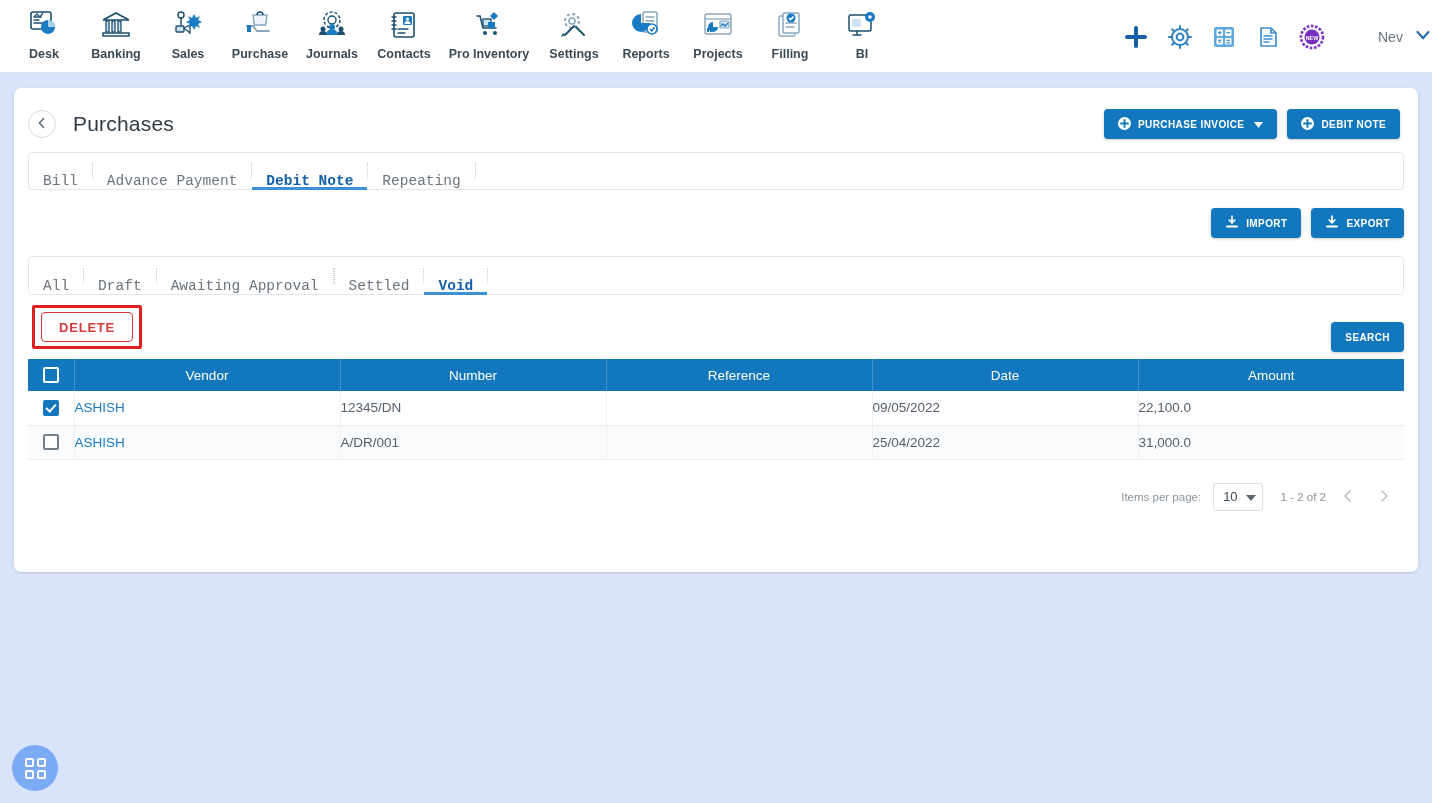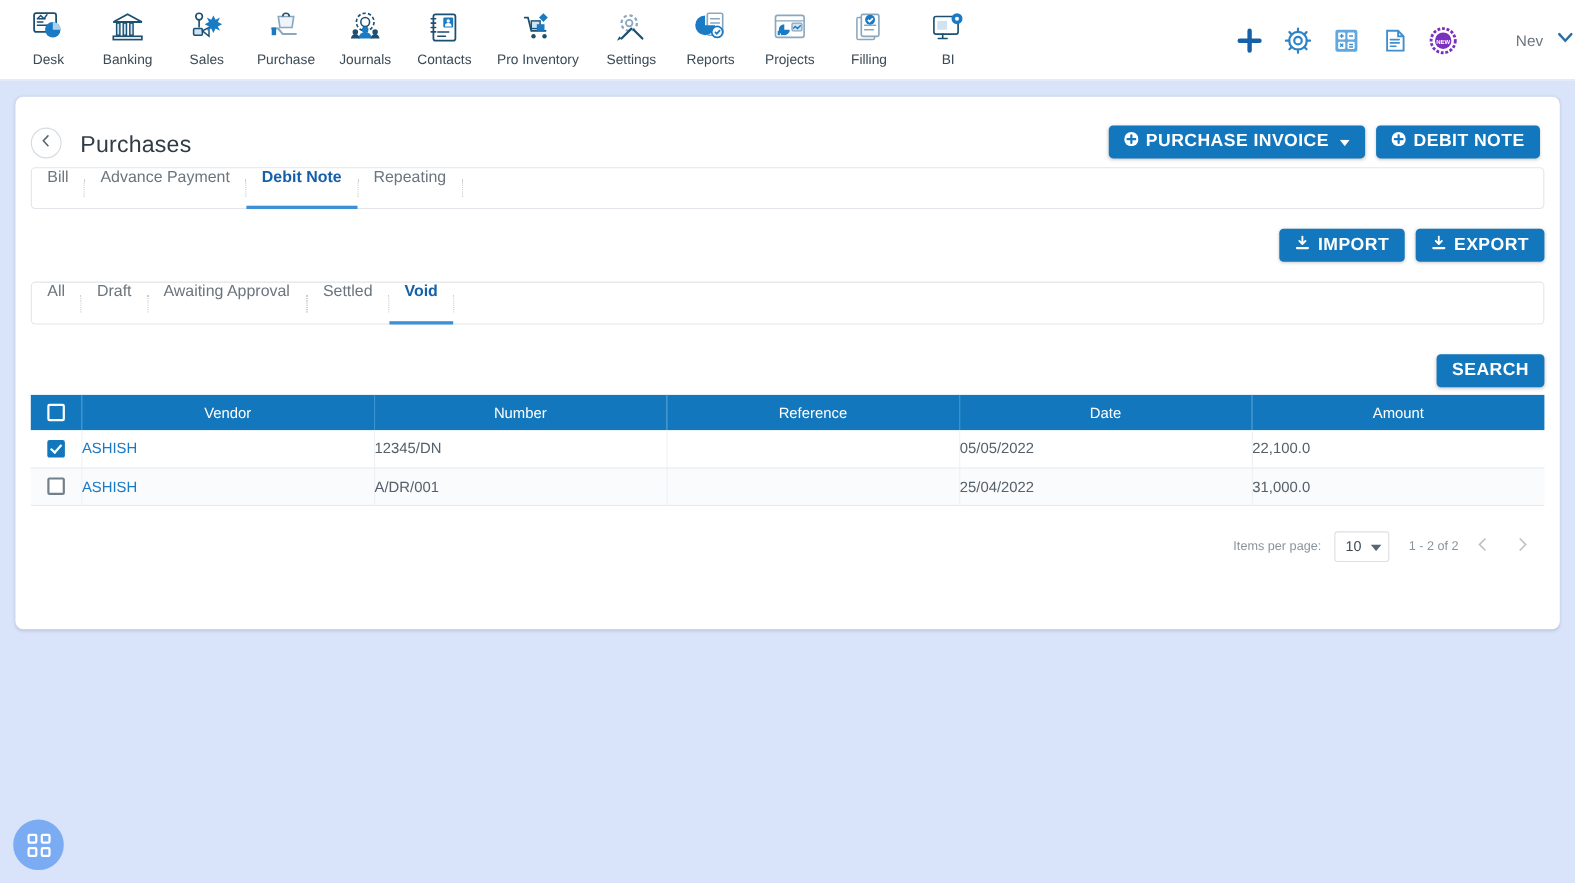--- a/index.html
+++ b/index.html
@@ -11,21 +11,21 @@
   }
 
   
   .topnav {
     position: absolute; top: 0; left: 0;
     width: 1432px; height: 73px;
     background: #ffffff;
     border-bottom: 1px solid #e3e6ea;
     display: flex; align-items: flex-start;
   }
-  .nav-modules { display: flex; align-items: flex-start; padding-left: 8px; }
+  .nav-modules { display: flex; align-items: flex-start; padding-left: 8px; font-weight: bold; }
   .nav-mod {
     width: 72px;
     display: flex; flex-direction: column; align-items: center;
     padding-top: 5px; cursor: pointer;
   }
   .nav-mod .ico { height: 40px; display: flex; align-items: center; justify-content: center; }
   .nav-mod .lbl {
     font-size: 12.5px; color: #3b4a56; margin-top: 2px; white-space: nowrap;
   }
   .nav-mod.wide { width: 98px; }
@@ -48,21 +48,21 @@
 
   
   .card {
     position: absolute; left: 14px; top: 88px;
     width: 1404px; height: 484px;
     background: #ffffff;
     border-radius: 7px;
     box-shadow: 0 1px 3px rgba(0,0,0,.14);
   }
   .card-head {
-    display: flex; align-items: flex-end;
+    display: flex; align-items: center;
     padding: 16px 14px 0 14px;
     height: 56px;
   }
   .back-btn {
     width: 28px; height: 28px; border-radius: 50%;
     border: 1px solid #d6dbe0; background: #fff;
     display: flex; align-items: center; justify-content: center;
     cursor: pointer; flex: none;
   }
   .page-title {
@@ -71,37 +71,38 @@
   }
   .head-actions { margin-left: auto; display: flex; gap: 10px; padding-right: 4px;}
 
   .btn {
     border: none; border-radius: 4px; cursor: pointer;
     font-family: "Liberation Sans", sans-serif;
     display: inline-flex; align-items: center; justify-content: center; gap: 7px;
   }
   .btn-primary {
     background: #1277bc; color: #fff;
-    font-size: 16px; font-weight: bold; letter-spacing: .4px;
+    font-size: 10px; font-weight: bold; letter-spacing: .4px;
     padding: 0 14px; height: 30px;
     box-shadow: 0 1px 3px rgba(0,0,0,.2);
   }
 
   
   .tabbar {
     margin: 8px 14px 0 14px;
     height: 38px;
     border: 1px solid #e2e6ea; border-radius: 4px;
     display: flex; align-items: stretch;
     background: #fff;
   }
   .tab {
-    display: flex; align-items: flex-start; padding: 0 14px;
+    display: flex; align-items: flex-end; padding: 0 14px;
     font-size: 14.5px; color: #6c757d; cursor: pointer;
     position: relative;
+    font-family: Liberation Mono, monospace;
   }
   .tab.active { color: #1560a8; font-weight: bold; }
   .tab.active::after {
     content:""; position: absolute; left: 0; right: 0; bottom: -1px;
     height: 3px; background: #3d8fd6;
   }
   .tab-sep { width: 1px; align-self: center; height: 16px; border-left: 1px dotted #c9ced3; }
 
   .io-row {
     display: flex; justify-content: flex-end; gap: 10px;
@@ -522,20 +523,23 @@
         <span>Settled</span>
       </div>
     <div class="tab-sep"></div>
     <div class="tab active">
         <span>Void</span>
       </div>
     <div class="tab-sep"></div>
   </div>
 
   <div class="action-row">
+    <div class="delete-wrap">
+      <button class="btn-delete">DELETE</button>
+    </div>
     <button class="btn btn-primary btn-search">SEARCH</button>
   </div>
 
   <div class="tablewrap">
     <table>
       <colgroup>
         <col style="width:46px">
         <col class="c-vendor">
           <col class="c-number">
           <col class="c-ref">
@@ -557,21 +561,21 @@
       <tbody>
         <tr>
           <td class="cbcol">
             <span class="cb checked"></span>
           </td>
           <td>
             <span class="vendor-link">ASHISH</span>
           </td>
           <td>12345/DN</td>
           <td></td>
-          <td>05/05/2022</td>
+          <td>09/05/2022</td>
           <td>22,100.0</td>
         </tr>
         <tr class="alt">
           <td class="cbcol">
             <span class="cb empty"></span>
           </td>
           <td>
             <span class="vendor-link">ASHISH</span>
           </td>
           <td>A/DR/001</td>

